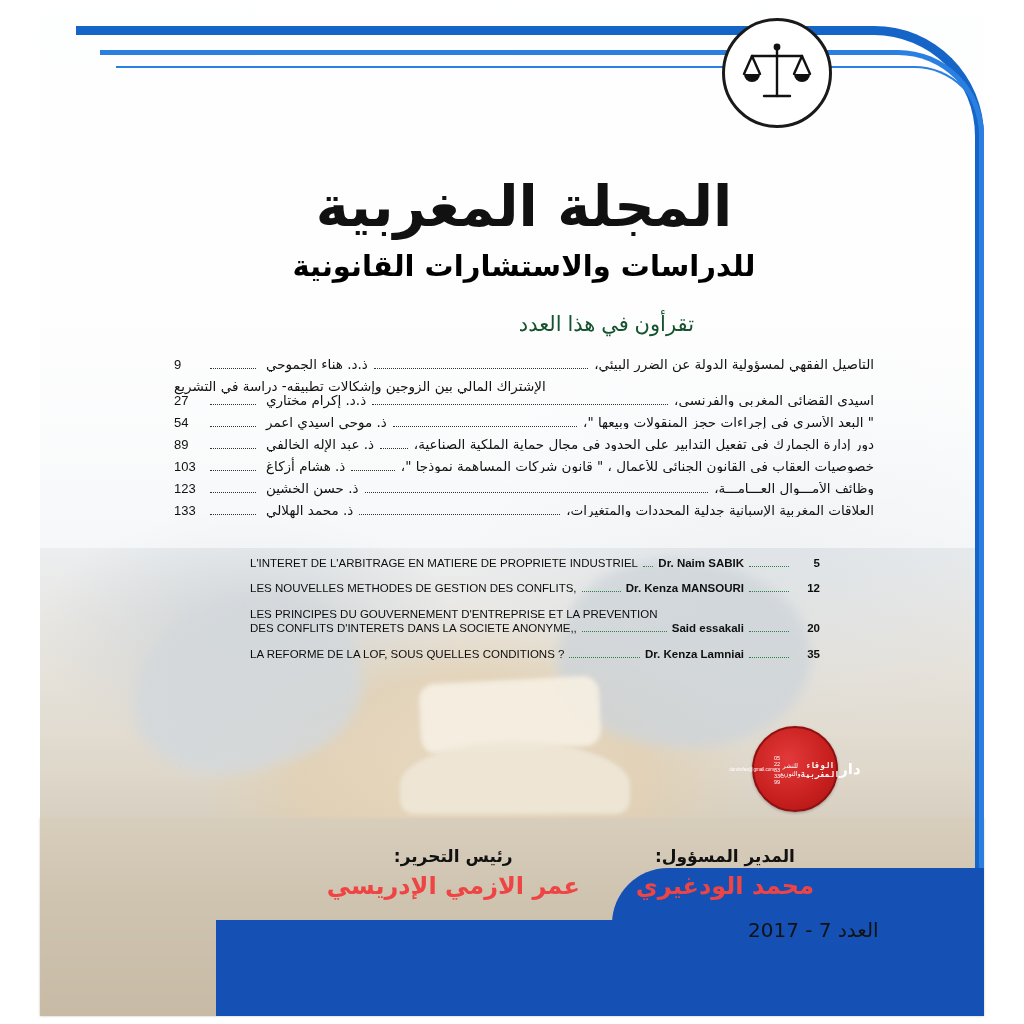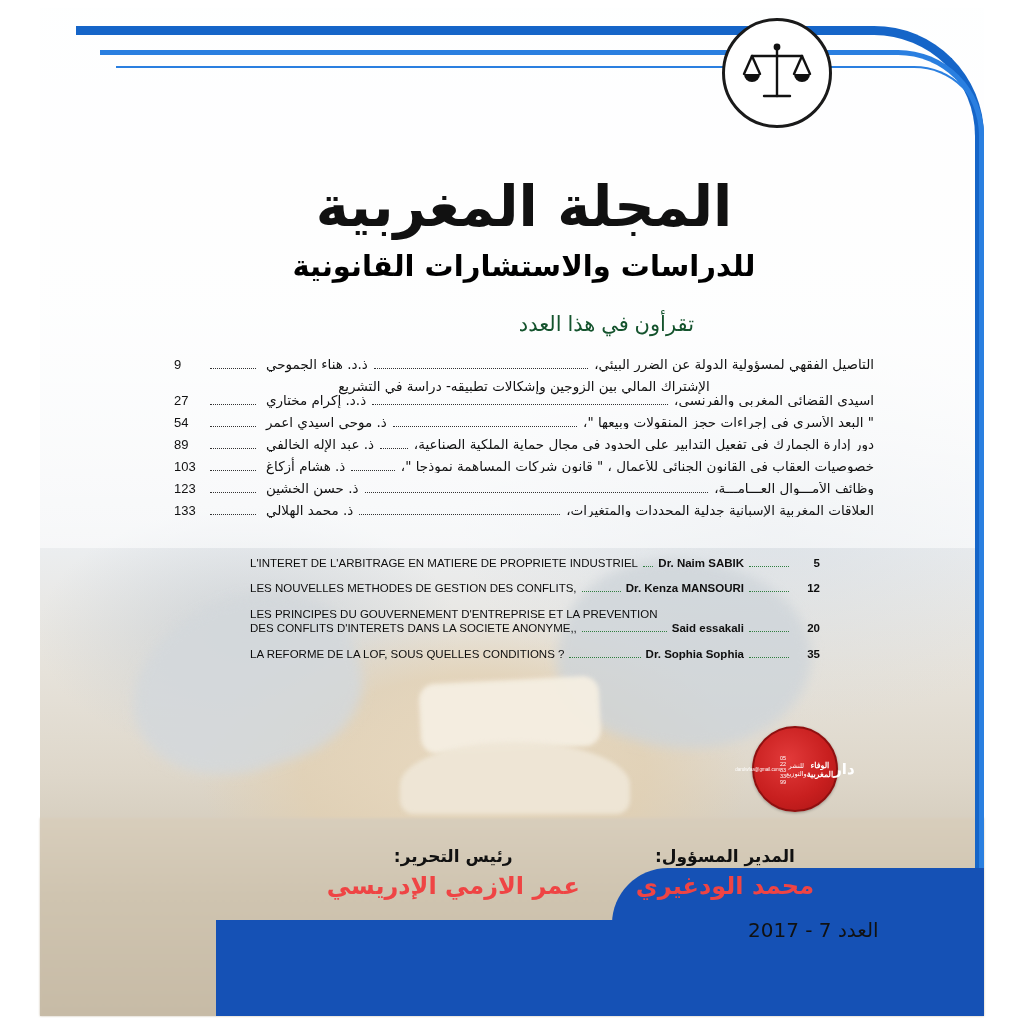--- a/index.html
+++ b/index.html
@@ -210,21 +210,21 @@
     border-bottom: 1.5px dotted #333;
     margin: 0 6px 4px 6px;
   }
   .ar-row .ar-page {
     flex: 0 0 30px;
     text-align: left;
     font-family: "Liberation Sans", sans-serif;
     font-size: 13px;
   }
   .ar-row.two-line { display: block; }
-  .ar-row.two-line .l1 { display:block; text-align: center; }
+  .ar-row.two-line .l1 { display:block; text-align: left; }
   .ar-row.two-line .l2 { display:flex; align-items: baseline; }
 
   
   .toc-fr {
     position: absolute;
     left: 250px;
     top: 556px;
     width: 570px;
     z-index: 5;
     direction: ltr;
@@ -275,21 +275,21 @@
     color: #fff;
     display: flex;
     flex-direction: row;
     align-items: center;
     justify-content: center;
     text-align: center;
     z-index: 6;
     box-shadow: 0 1px 3px rgba(0,0,0,0.3);
   }
   .seal .s1 { font-family:"DejaVu Sans", sans-serif; font-size: 15px; font-weight: bold; line-height: 1; }
-  .seal .s2 { font-family:Liberation Serif, serif; font-size: 8px; font-weight: bold; margin-top: 2px; }
+  .seal .s2 { font-family:Liberation Mono, monospace; font-size: 8px; font-weight: bold; margin-top: 2px; }
   .seal .s3 { font-family:"DejaVu Sans", sans-serif; font-size: 6.5px; margin-top: 1px; }
   .seal .s4 { font-family:"Liberation Sans", sans-serif; font-size: 5.5px; margin-top: 2px; }
   .seal .s5 { font-family:"Liberation Sans", sans-serif; font-size: 4.5px; margin-top: 1px; }
 
   
   .credits {
     position: absolute;
     right: 210px;
     top: 846px;
     z-index: 7;
@@ -474,21 +474,21 @@
         <span class="fr-dots"></span>
         <span class="fr-author">Said essakali</span>
         <span class="fr-dots2"></span>
         <span class="fr-page">20</span>
       </span>
     </div>
 
     <div class="fr-row">
       <span class="fr-title">LA REFORME DE LA LOF, SOUS QUELLES CONDITIONS ?</span>
       <span class="fr-dots"></span>
-      <span class="fr-author">Dr. Sophia Sophia</span>
+      <span class="fr-author">Dr. Kenza Lamniai</span>
       <span class="fr-dots2"></span>
       <span class="fr-page">35</span>
     </div>
 
   </div>
 
   <div class="seal">
     <div class="s1">دار</div>
     <div class="s2">الوفاء المغربية</div>
     <div class="s3">للنشر والتوزيع</div>

